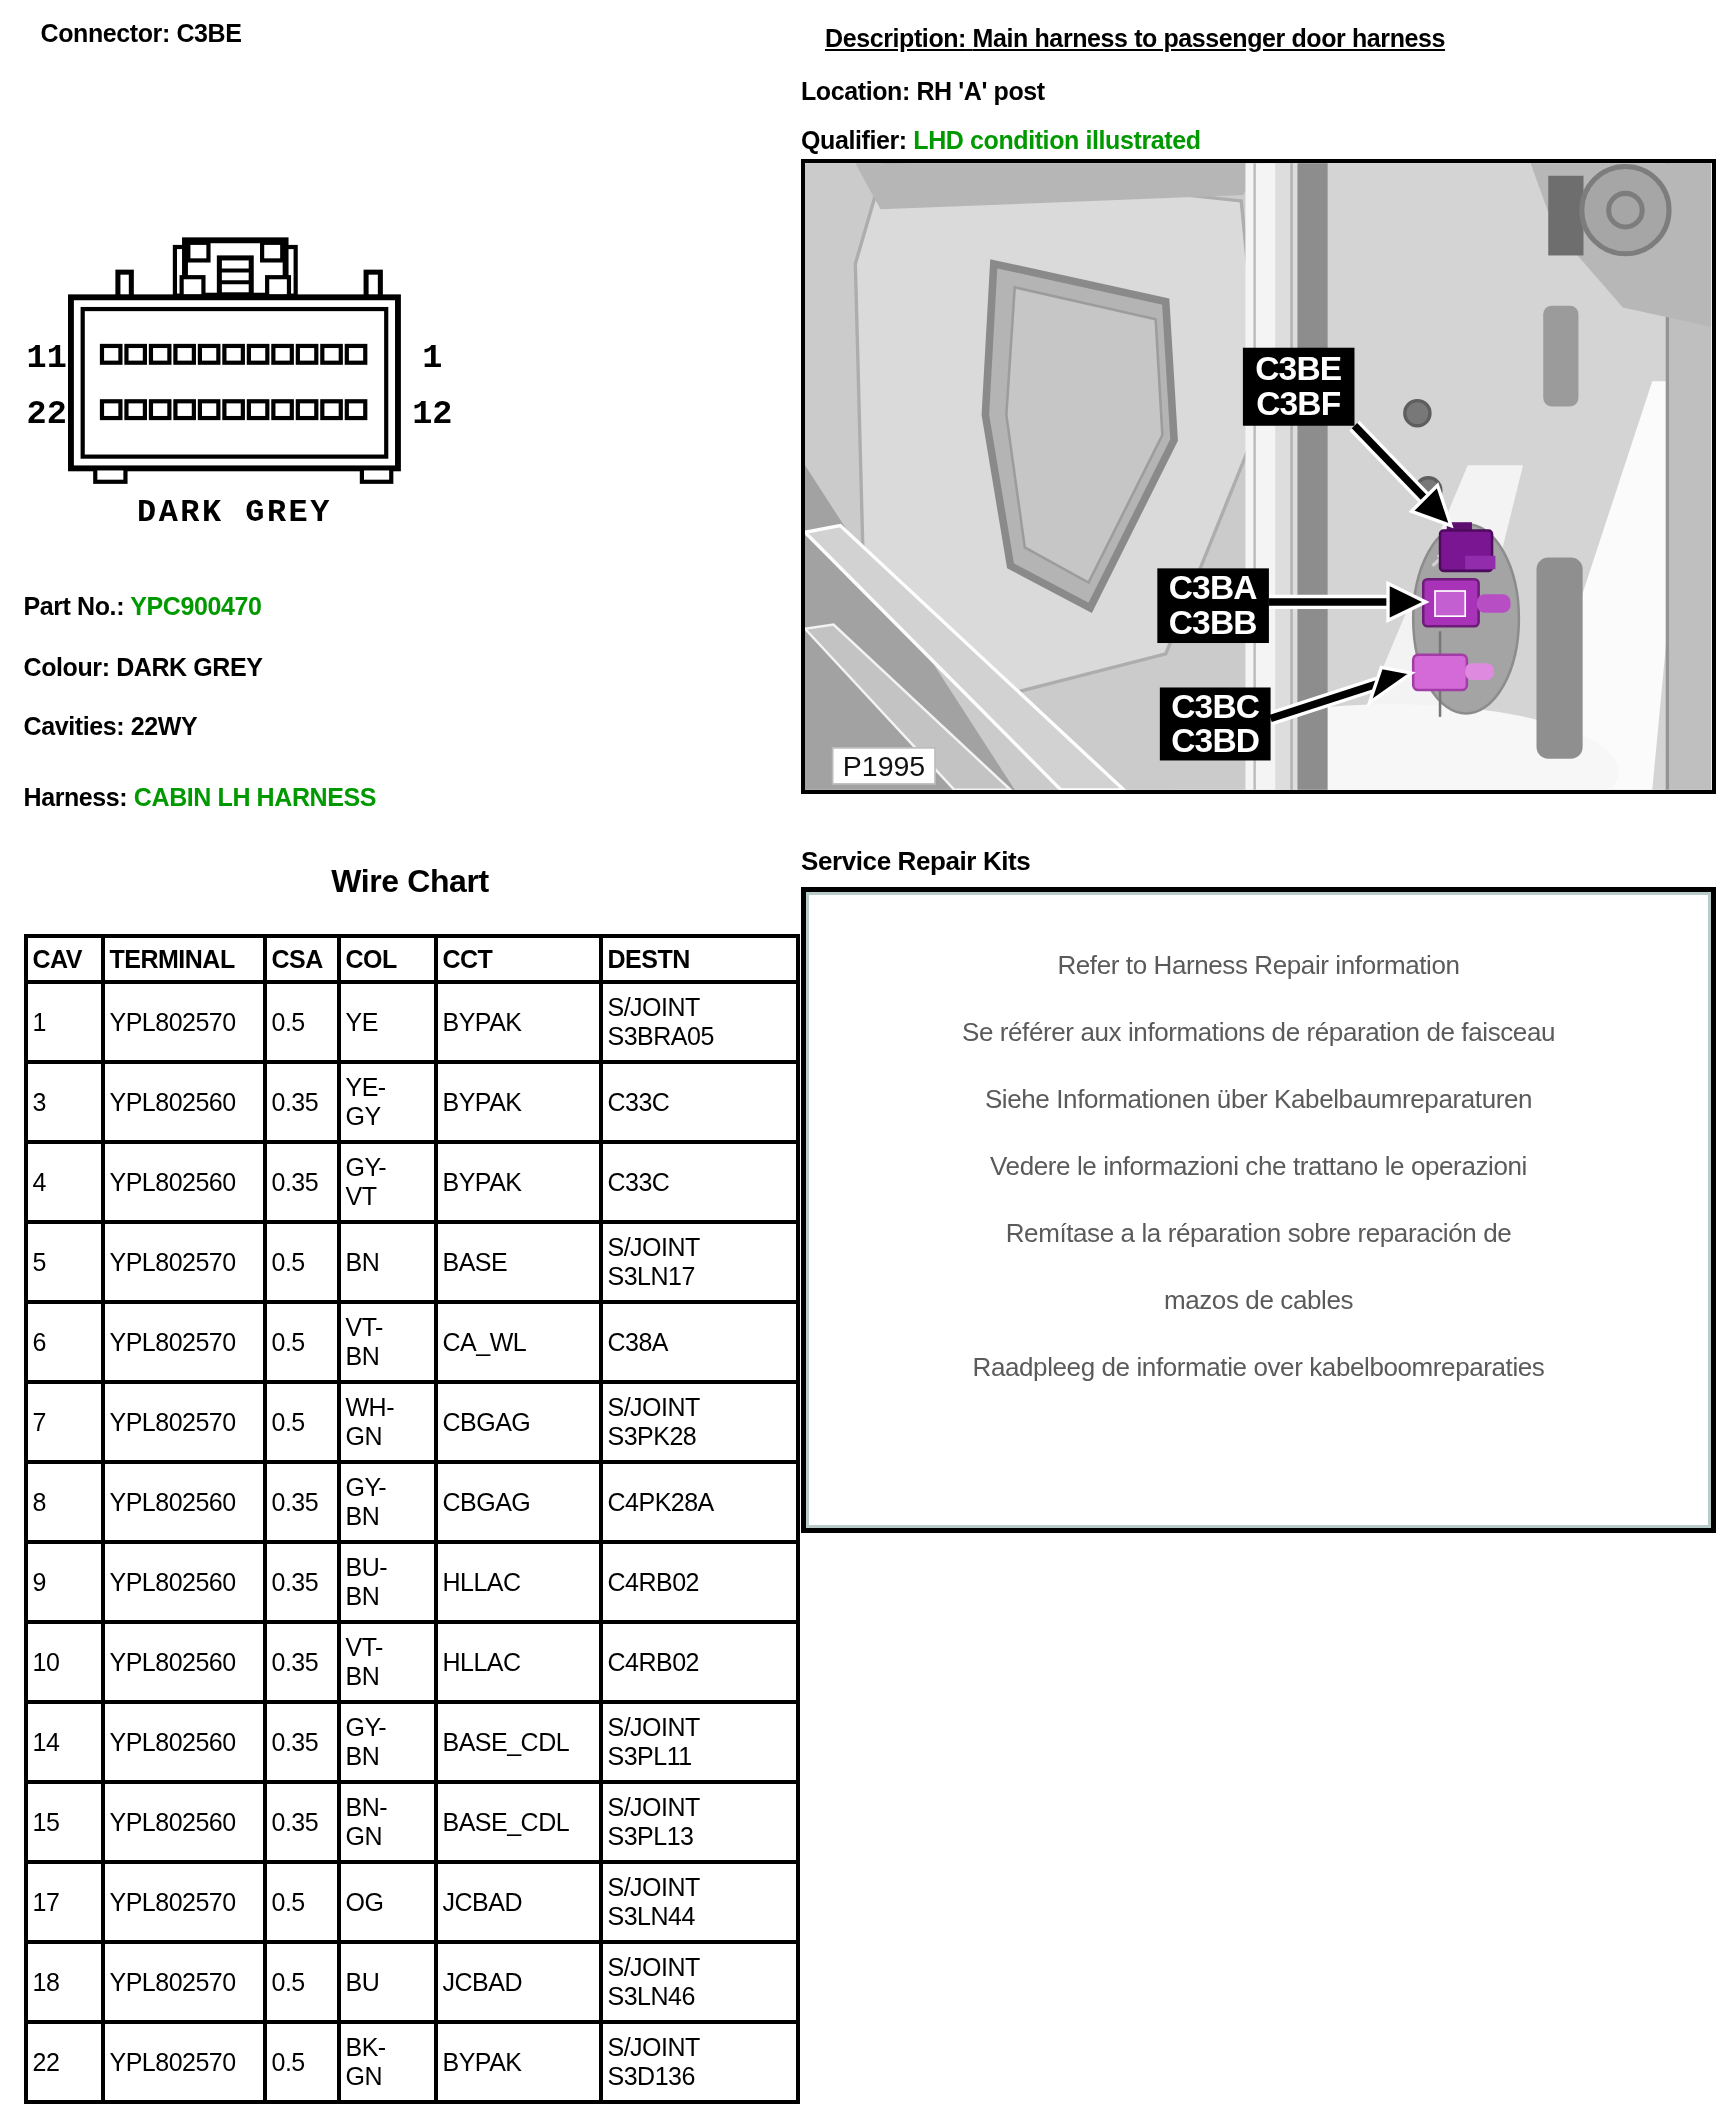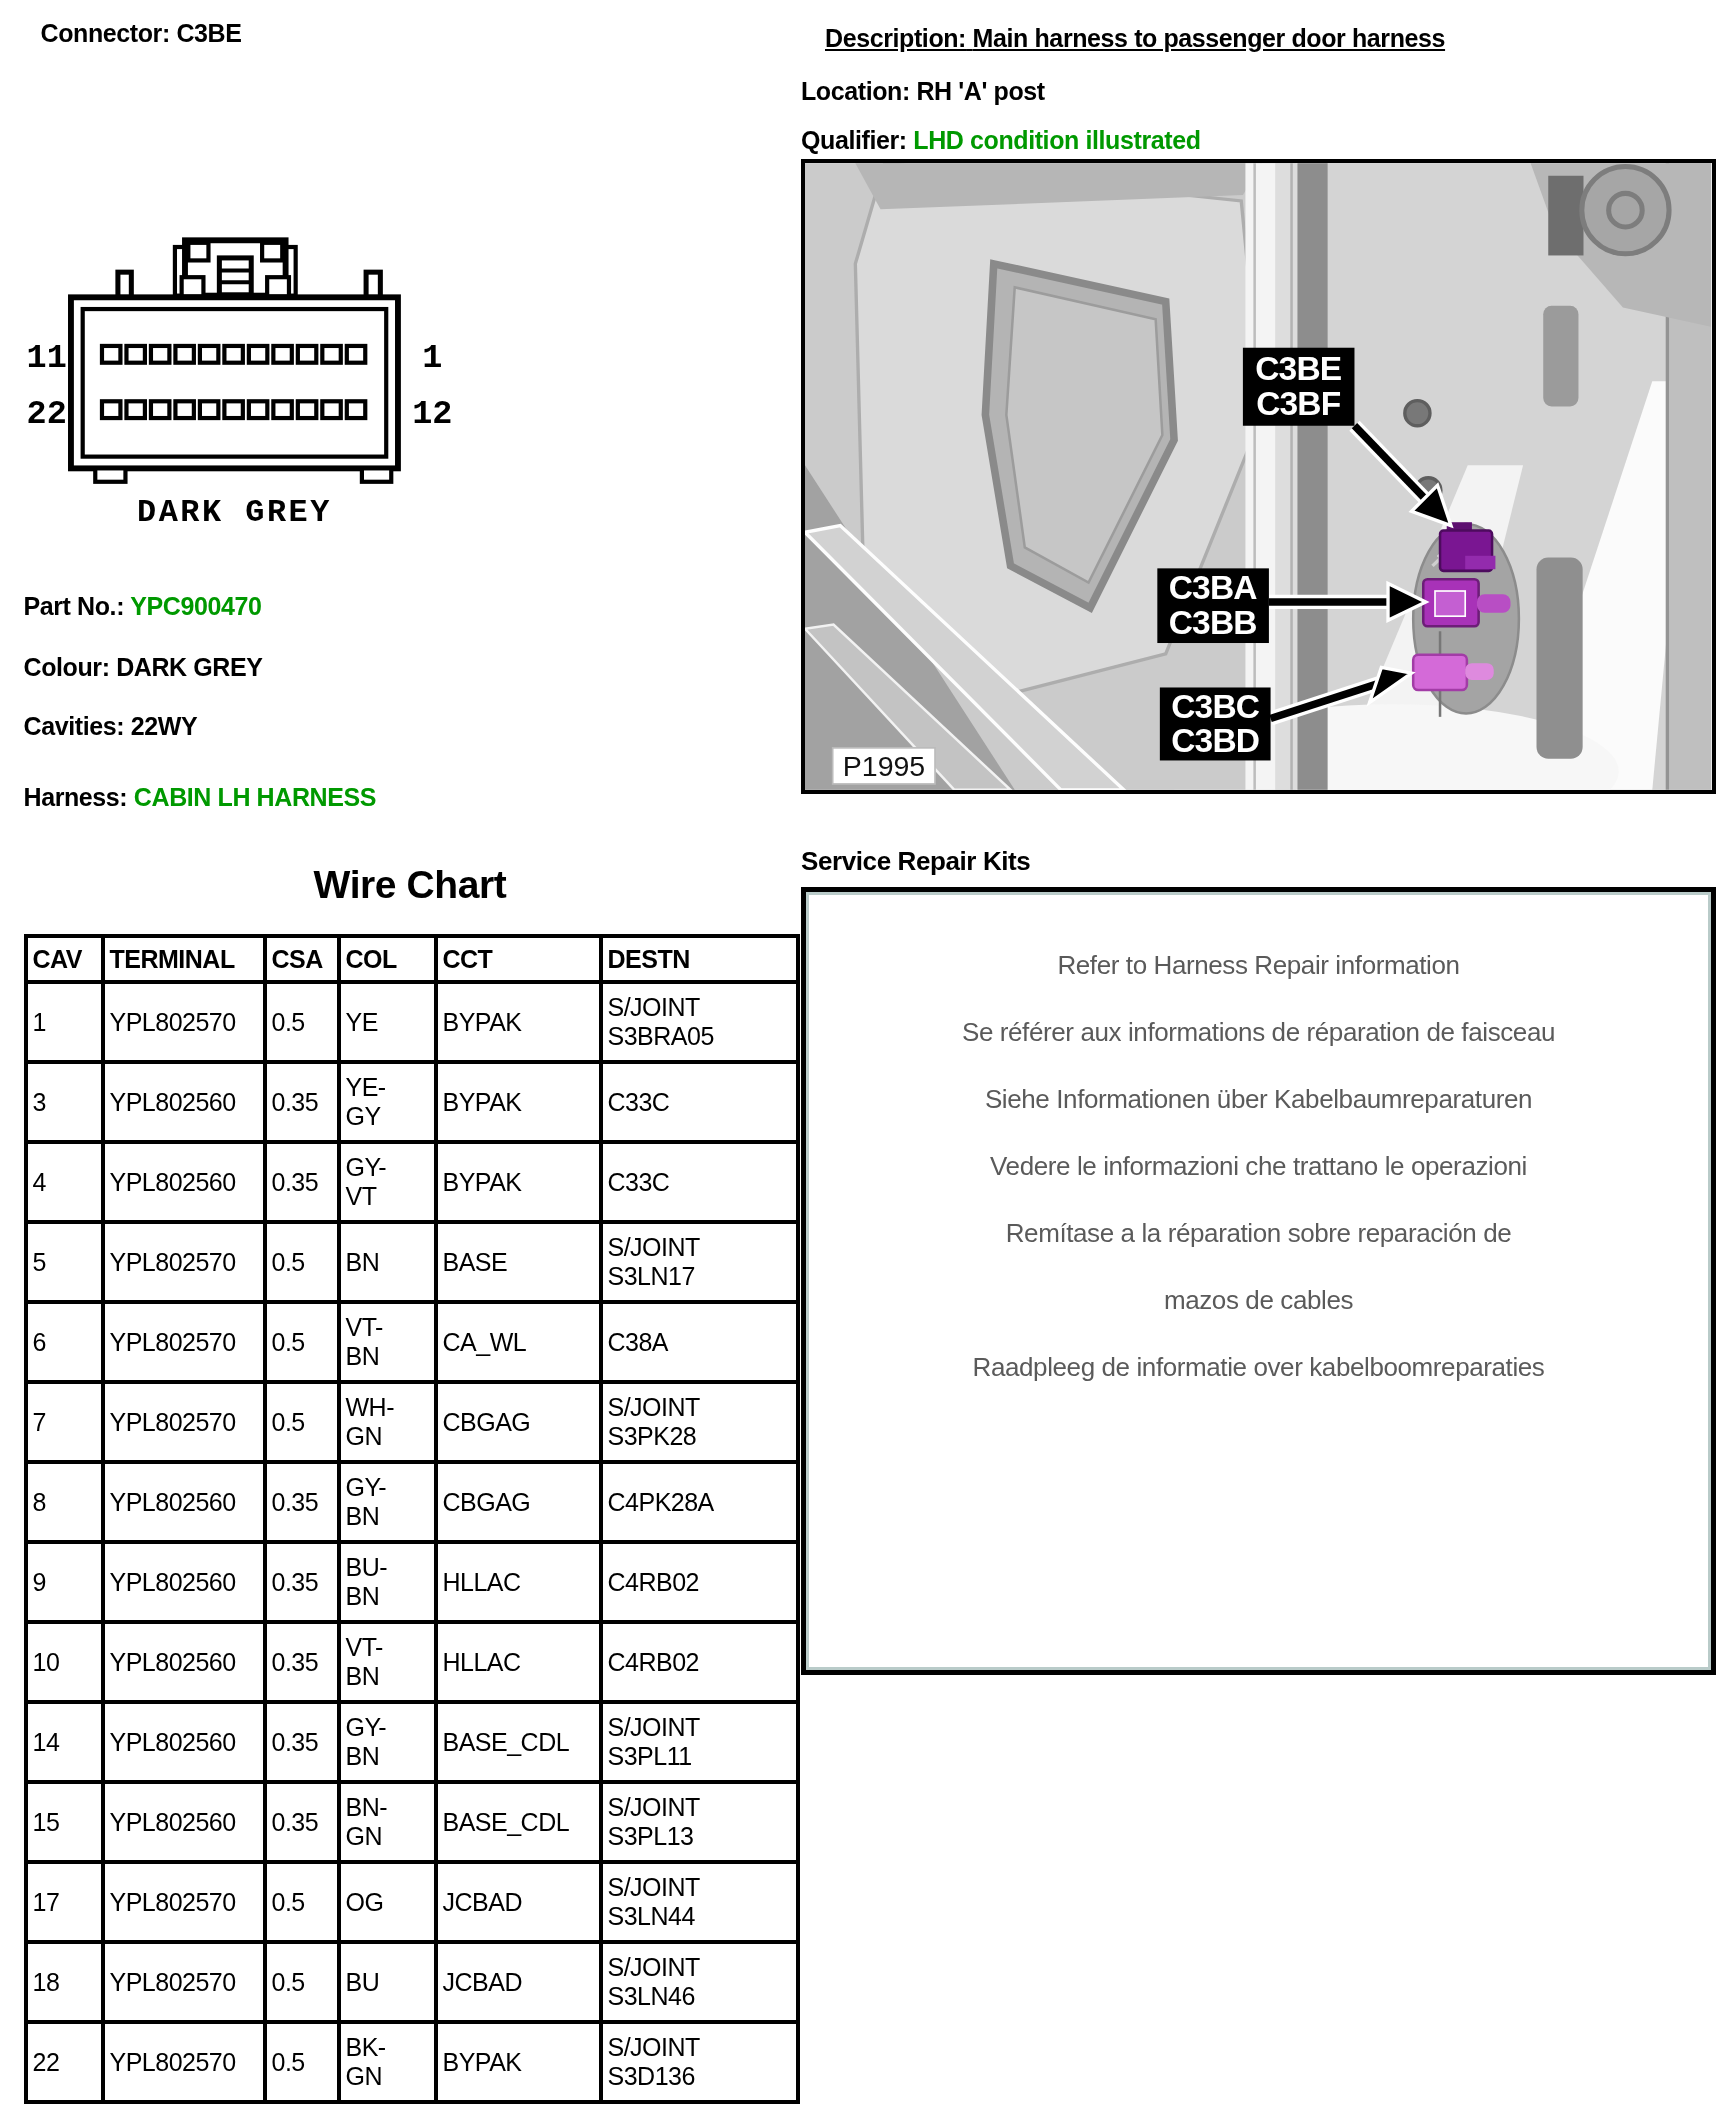--- a/index.html
+++ b/index.html
@@ -37,21 +37,21 @@
     font-family:"Liberation Sans",sans-serif;
     font-weight:bold; fill:#fff; font-size:40px; letter-spacing:-1px;
   }
   .figid-text {
     font-family:"Liberation Sans",sans-serif;
     font-size:34px; fill:#111;
   }
 
   
   #wire-chart-title {
-    font-size:39px; font-weight:bold; text-align:center;
+    font-size:32px; font-weight:bold; text-align:center;
     letter-spacing:-0.4px;
   }
   table#wire-chart {
     border-collapse:collapse;
     table-layout:fixed;
     width:773px;
   }
   #wire-chart th, #wire-chart td {
     border:4.2px solid #000;
     font-size:25px;
@@ -63,21 +63,21 @@
     overflow:hidden;
   }
   #wire-chart th { font-weight:bold; height:46px; }
   #wire-chart tbody tr { height:80px; }
 
   
   #repair-title { font-size:26px; font-weight:bold; letter-spacing:-0.4px; }
   #repair-box {
     border:5px solid #000;
     background:#fff;
-    width:915px; height:788px;
+    width:915px; height:646px;
   }
   #repair-box .inner {
     border:3.4px solid #b9cbc9;
     width:100%; height:100%;
     padding-top:37px;
   }
   .repair-line {
     text-align:center;
     font-size:26px;
     color:#5a5a5a;

